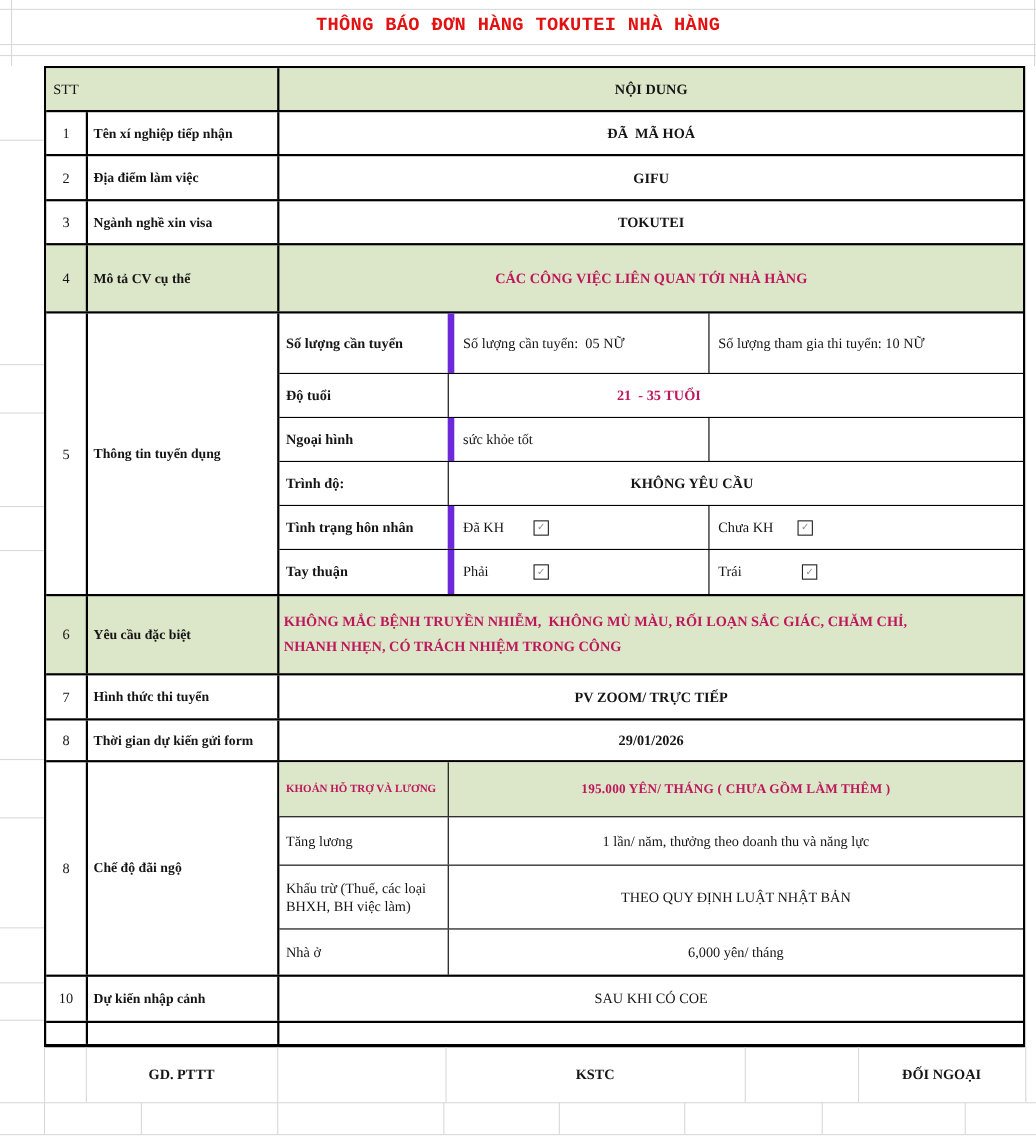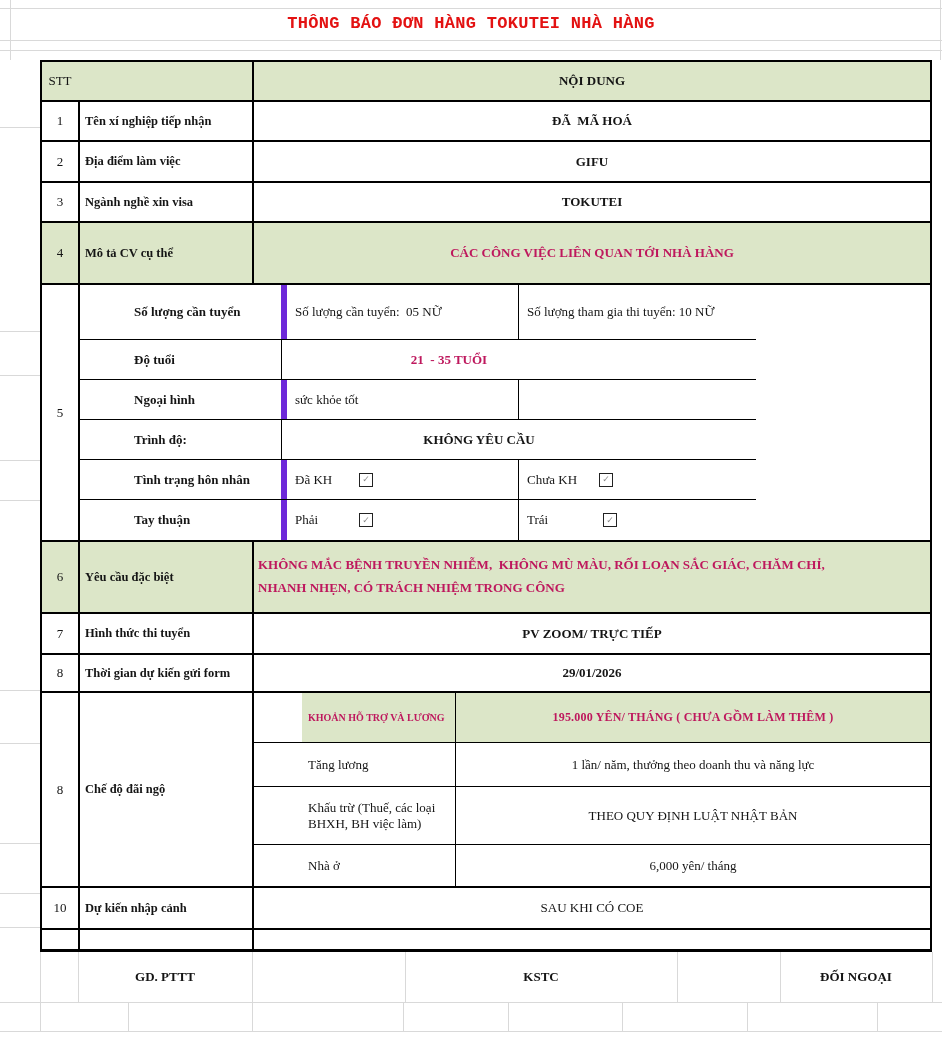--- a/index.html
+++ b/index.html
@@ -16,21 +16,21 @@
   .row.first{border-top:none;}
   .c{box-sizing:border-box;display:flex;align-items:center;justify-content:center;
      text-align:center;white-space:pre-wrap;}
   .c.num{flex:0 0 36px;font-weight:normal;border-radius:11px;}
   .c.label{flex:0 0 174px;border-left:2px solid #000;justify-content:flex-start;
            text-align:left;padding:0 3px 0 5px;font-weight:bold;font-size:12.5px;white-space:nowrap;overflow:hidden;}
   .c.val{flex:1 1 auto;border-left:2px solid #000;padding:0 4px;}
   .subcol{flex:0 0 678px;display:flex;flex-direction:column;border-left:2px solid #000;box-sizing:border-box;}
   .subrow{display:flex;align-items:stretch;box-sizing:border-box;border-top:1px solid #000;}
   .subrow.first{border-top:none;}
-  .c.slab{flex:0 0 153px;justify-content:flex-start;text-align:left;padding:0 4px 0 6px;margin-left:48px;}
+  .c.slab{flex:0 0 153px;justify-content:flex-start;text-align:left;padding:0 4px 0 6px;}
   .c.sca{flex:0 0 237px;border-left:6px solid #6d28d9;}
   .c.scb{flex:1 1 auto;border-left:1px solid #000;}
   .c.scfull{flex:1 1 auto;border-left:1px solid #000;}
   .left{justify-content:flex-start;text-align:left;padding-left:8px;}
   .bold{font-weight:bold;}
   .red{color:#be185d;}
   .green{background:#dce6c8;}
   .rel{position:relative;}
   .h38{height:38px;} .h40{height:40px;} .h41{height:41px;} .h42{height:42px;}
   .h62{height:62px;} .h72{height:72px;} .h195{height:195px;} .h257{height:257px;}
@@ -99,20 +99,21 @@
     </div>
 
     <div class="row h62 green">
       <div class="c num">4</div>
       <div class="c label">Mô tả CV cụ thể</div>
       <div class="c val bold red">CÁC CÔNG VIỆC LIÊN QUAN TỚI NHÀ HÀNG</div>
     </div>
 
     <div class="row h257">
       <div class="c num">5</div>
+      <div class="c label">Thông tin tuyển dụng</div>
       <div class="subcol">
         <div class="subrow sh54 first">
           <div class="c slab bold">Số lượng cần tuyển</div>
           <div class="c sca left">Số lượng cần tuyển:  05 NỮ</div>
           <div class="c scb left">Số lượng tham gia thi tuyển: 10 NỮ</div>
         </div>
         <div class="subrow sh40">
           <div class="c slab bold">Độ tuổi</div>
           <div class="c scfull bold red shiftAge">21  - 35 TUỔI</div>
         </div>

